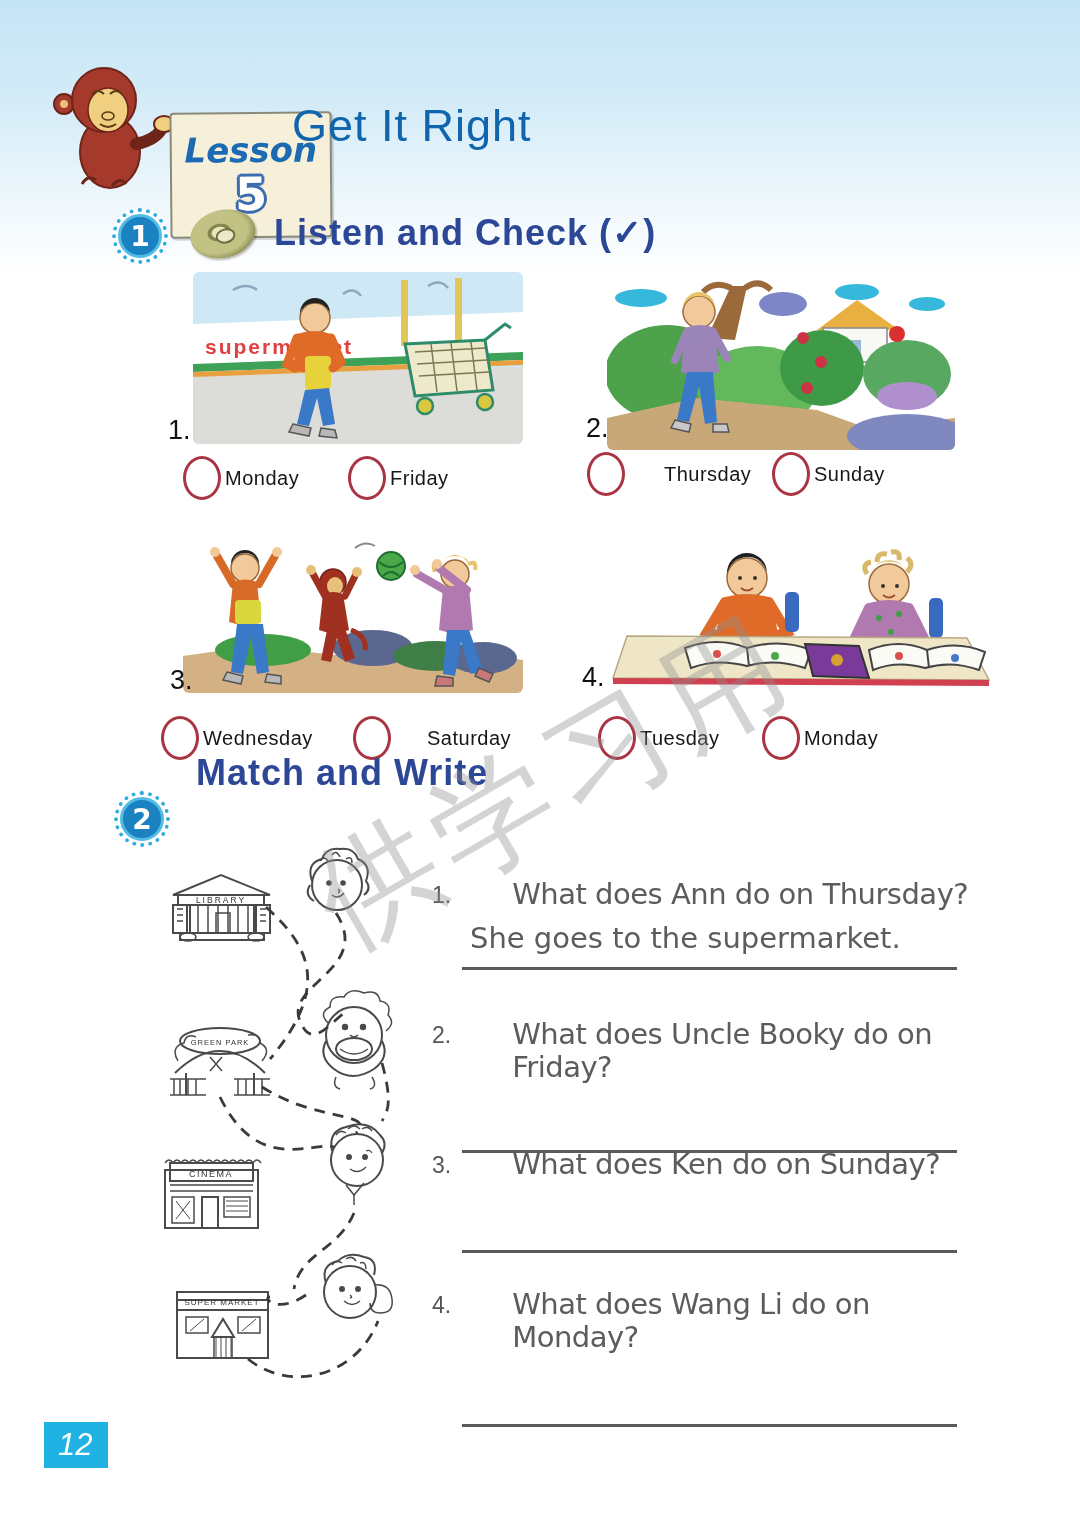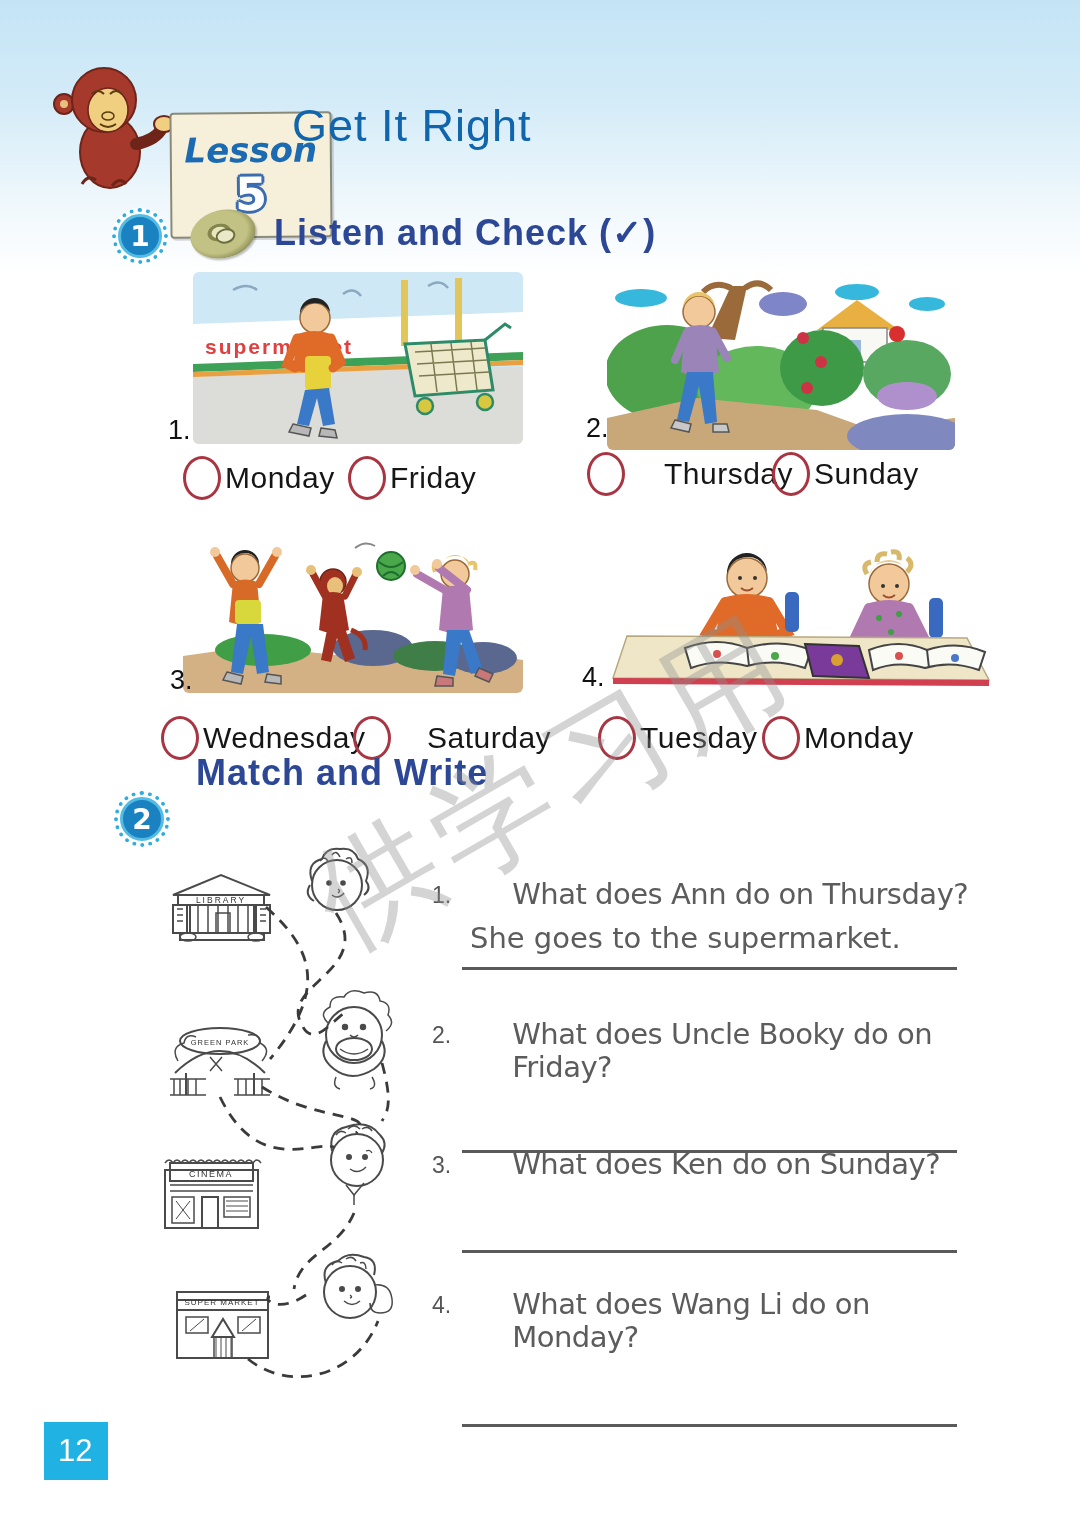--- a/index.html
+++ b/index.html
@@ -39,35 +39,35 @@
   .cd .hole{position:absolute;left:50%;top:50%;width:16px;height:11px;margin:-5px 0 0 -8px;
     border-radius:50%;background:#e9e9c9;border:2px solid #6d6d3d;}
   
   .pic{position:absolute;border-radius:6px;overflow:hidden;}
   .pic svg{display:block;}
   .pic-num{position:absolute;font-size:27px;color:#111;font-family:"Liberation Sans",sans-serif;}
   
   .opt{position:absolute;display:flex;align-items:center;gap:4px;}
   .opt .circle{width:38px;height:44px;border:3px solid #a93442;border-radius:50%;
     box-sizing:border-box;background:transparent;flex:none;cursor:pointer;}
-  .opt .day{font-size:30px;color:#161616;letter-spacing:.5px;}
+  .opt .day{font-size:20px;color:#161616;letter-spacing:.5px;}
   
   .match-art{position:absolute;left:150px;top:845px;width:290px;height:552px;}
   
   .q{position:absolute;left:432px;width:540px;}
   .q .qrow{display:flex;align-items:flex-start;gap:14px;}
   .q .qnum{font-size:23px;color:#555;padding-top:4px;flex:none;}
   .q .qtext{font-family:"DejaVu Sans", sans-serif;font-size:29px;color:#5c5c5c;
     letter-spacing:-.5px;line-height:1.15;margin-left:47px;}
   .q .answer{margin:10px 0 0 30px;width:495px;border-bottom:3px solid #5a5a5a;
     font-family:"DejaVu Sans", sans-serif;font-size:29px;color:#5c5c5c;min-height:42px;
     padding:0 4px 12px 8px;box-sizing:border-box;}
   
-  .page-num{position:absolute;left:44px;top:1422px;width:64px;height:58px;background:#1fb2e2;
-    color:#fff;font-size:31px;display:flex;align-items:center;padding-left:14px;box-sizing:border-box;}
+  .page-num{position:absolute;left:44px;top:1422px;width:64px;height:46px;background:#1fb2e2;
+    color:#fff;font-size:31px;display:flex;align-items:center;padding-left:14px;box-sizing:border-box;font-style:italic;}
   .watermark{position:absolute;left:290px;top:700px;width:530px;text-align:center;
     font-family:"DejaVu Sans", sans-serif;font-size:122px;letter-spacing:10px;
     color:#8f8f8f;opacity:.38;transform:rotate(-30deg);pointer-events:none;z-index:40;}
   svg text{font-family:"Liberation Sans",sans-serif;}
 </style>
 </head>
 <body>
 
 <div class="page">
 

